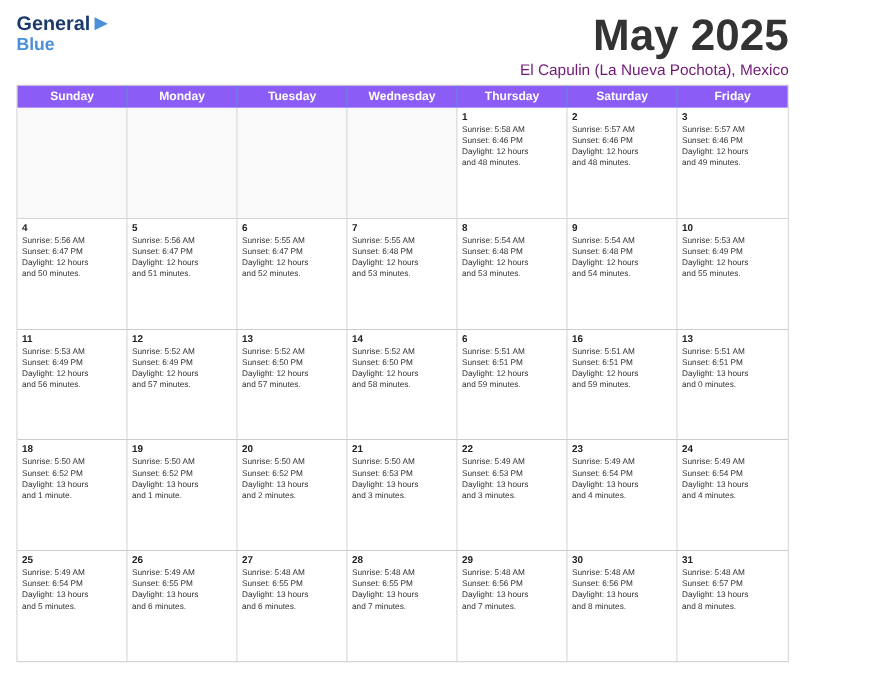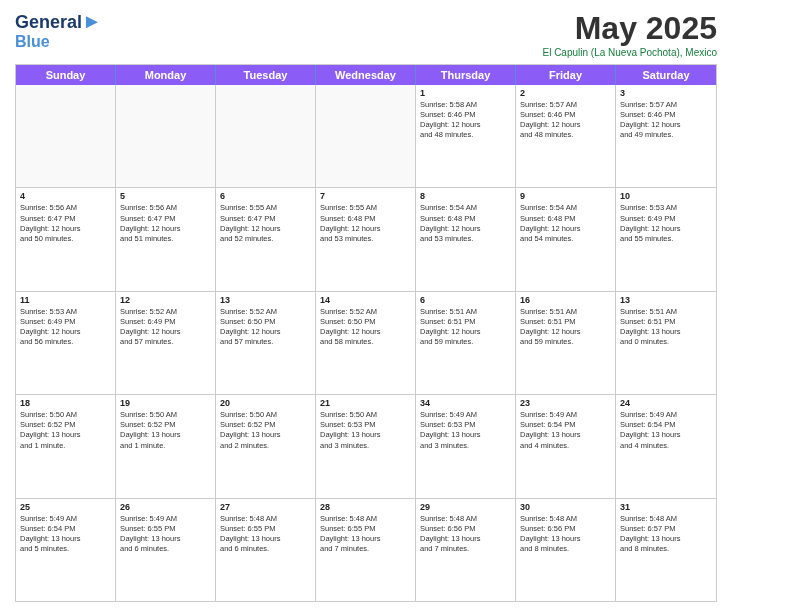--- a/index.html
+++ b/index.html
@@ -33,27 +33,27 @@
       color: #1a3a6b;
       line-height: 1.1;
     }
     .logo-text span {
       color: #4a90d9;
     }
     .title-section {
       text-align: right;
     }
     .main-title {
-      font-size: 32px;
+      font-size: 40px;
       font-weight: bold;
       color: #333;
     }
     .subtitle {
-      font-size: 10px;
-      color: #15803d;
+      font-size: 14px;
+      color: #701a75;
     }
     .calendar {
       flex: 1;
       display: flex;
       flex-direction: column;
       border: 1px solid #ccc;
     }
     .cal-header {
       display: grid;
       grid-template-columns: repeat(7, 1fr);
@@ -121,22 +121,22 @@
     </div>
   </div>
 
   <div class="calendar">
     <div class="cal-header">
       <div class="cal-header-cell">Sunday</div>
       <div class="cal-header-cell">Monday</div>
       <div class="cal-header-cell">Tuesday</div>
       <div class="cal-header-cell">Wednesday</div>
       <div class="cal-header-cell">Thursday</div>
+      <div class="cal-header-cell">Saturday</div>
       <div class="cal-header-cell">Friday</div>
-      <div class="cal-header-cell">Saturday</div>
     </div>
     <div class="cal-body" id="cal-body">
     <div class="cal-row">
           <div class="cal-cell empty"></div>
           <div class="cal-cell empty"></div>
           <div class="cal-cell empty"></div>
           <div class="cal-cell empty"></div>
           <div class="cal-cell">
             <div class="day-num">1</div>
             <div class="cell-text" style="white-space: pre-line;">Sunrise: 5:58 AM
@@ -284,21 +284,21 @@
 and 2 minutes.</div>
           </div>
           <div class="cal-cell">
             <div class="day-num">21</div>
             <div class="cell-text" style="white-space: pre-line;">Sunrise: 5:50 AM
 Sunset: 6:53 PM
 Daylight: 13 hours
 and 3 minutes.</div>
           </div>
           <div class="cal-cell">
-            <div class="day-num">34</div>
+            <div class="day-num">22</div>
             <div class="cell-text" style="white-space: pre-line;">Sunrise: 5:49 AM
 Sunset: 6:53 PM
 Daylight: 13 hours
 and 3 minutes.</div>
           </div>
           <div class="cal-cell">
             <div class="day-num">23</div>
             <div class="cell-text" style="white-space: pre-line;">Sunrise: 5:49 AM
 Sunset: 6:54 PM
 Daylight: 13 hours

